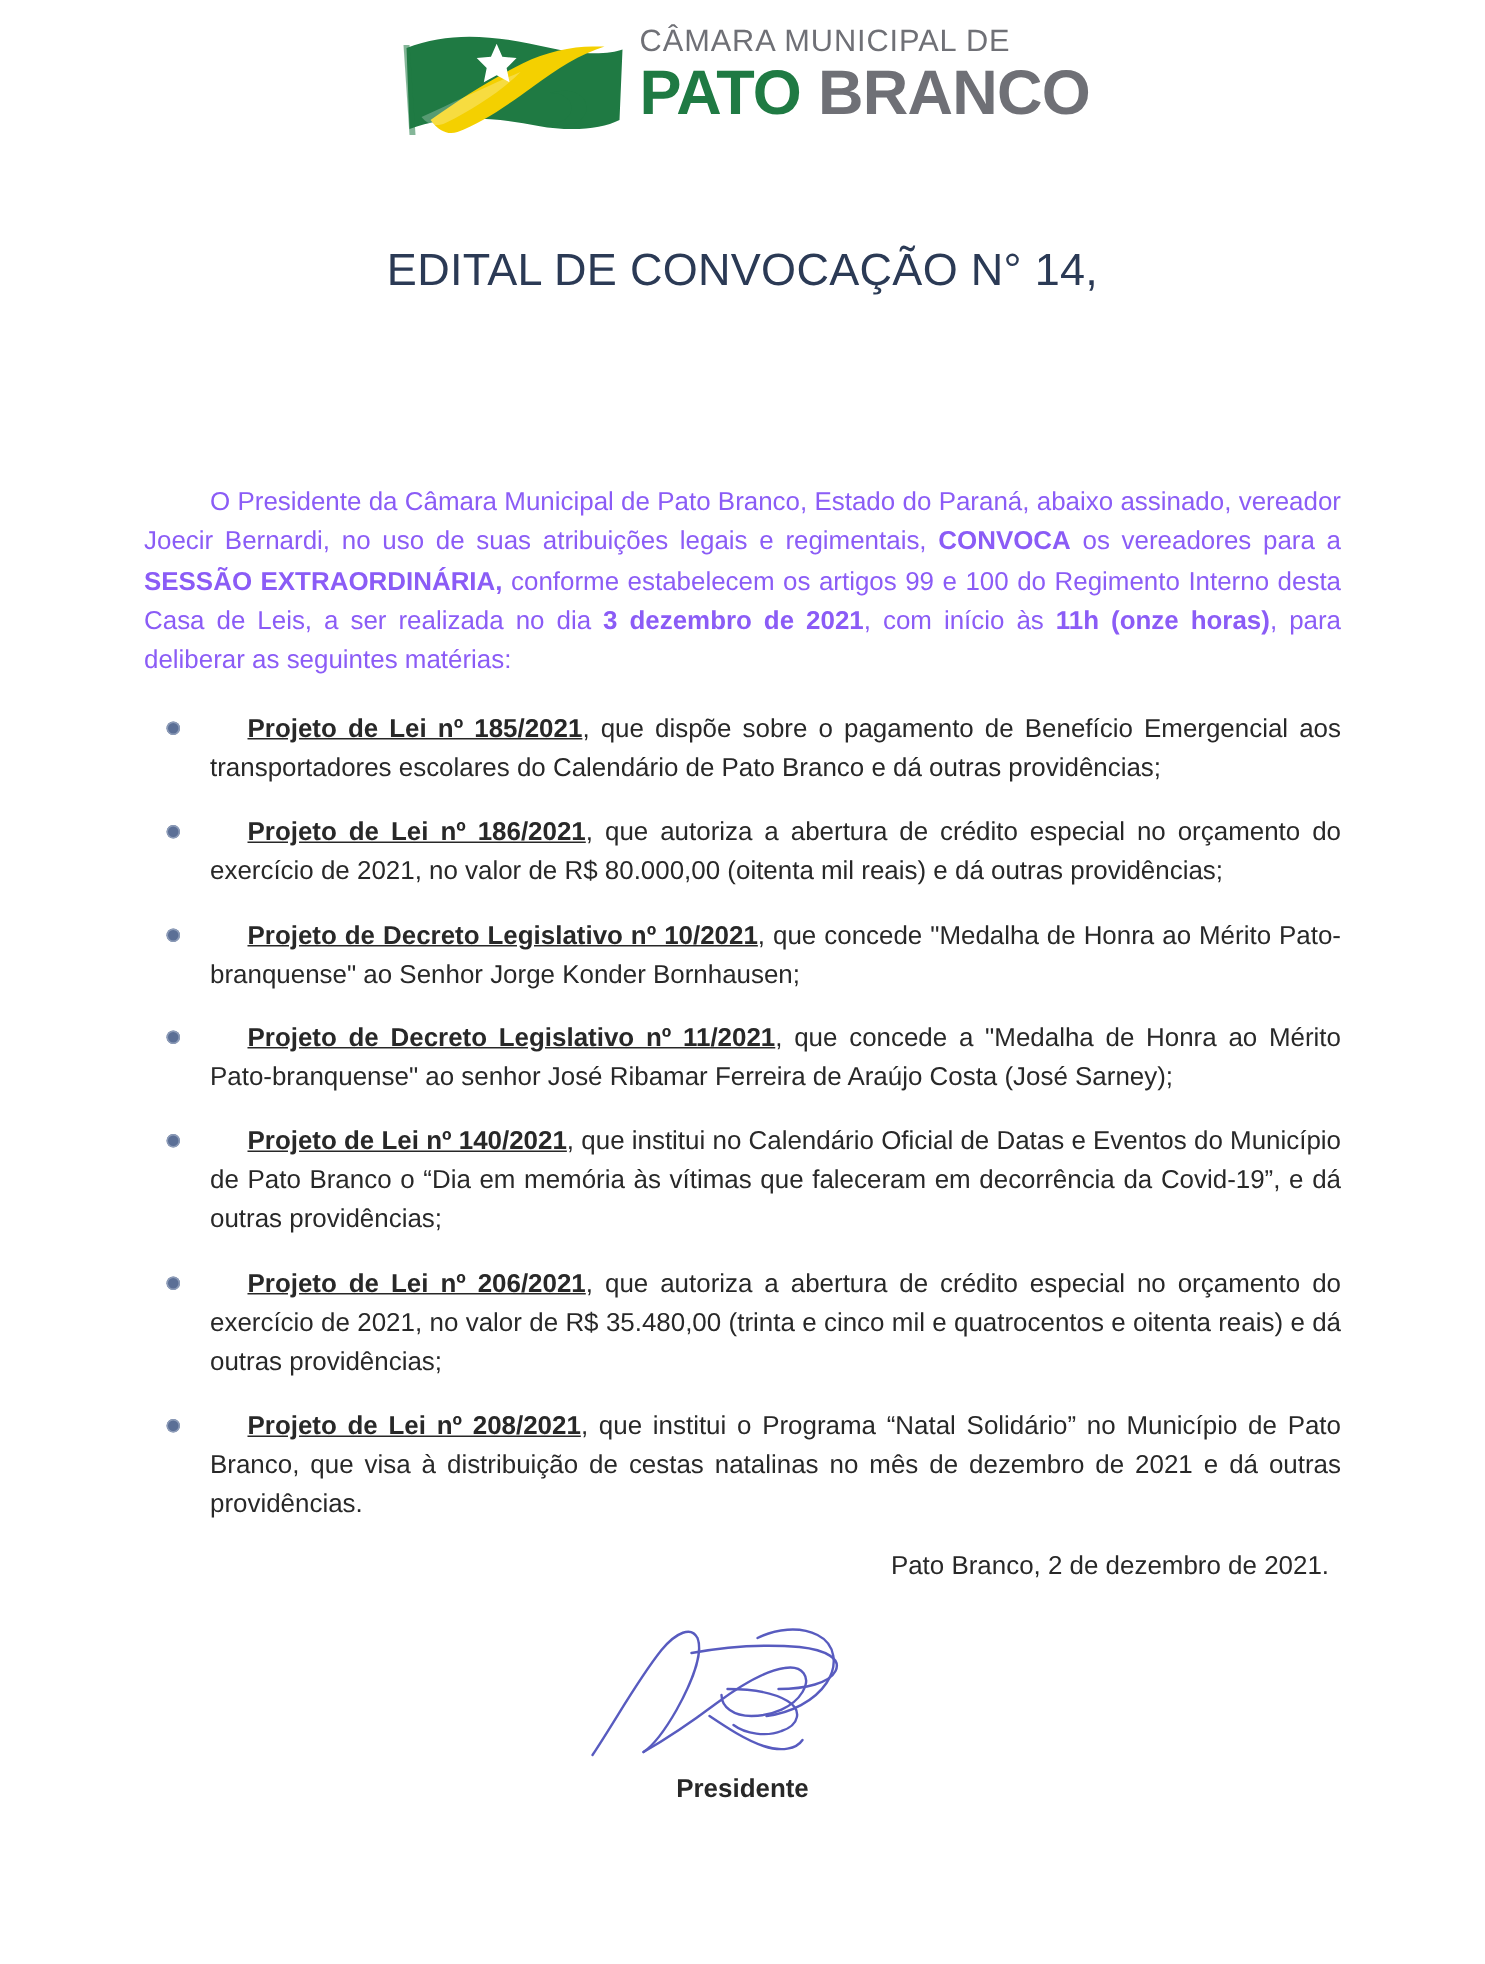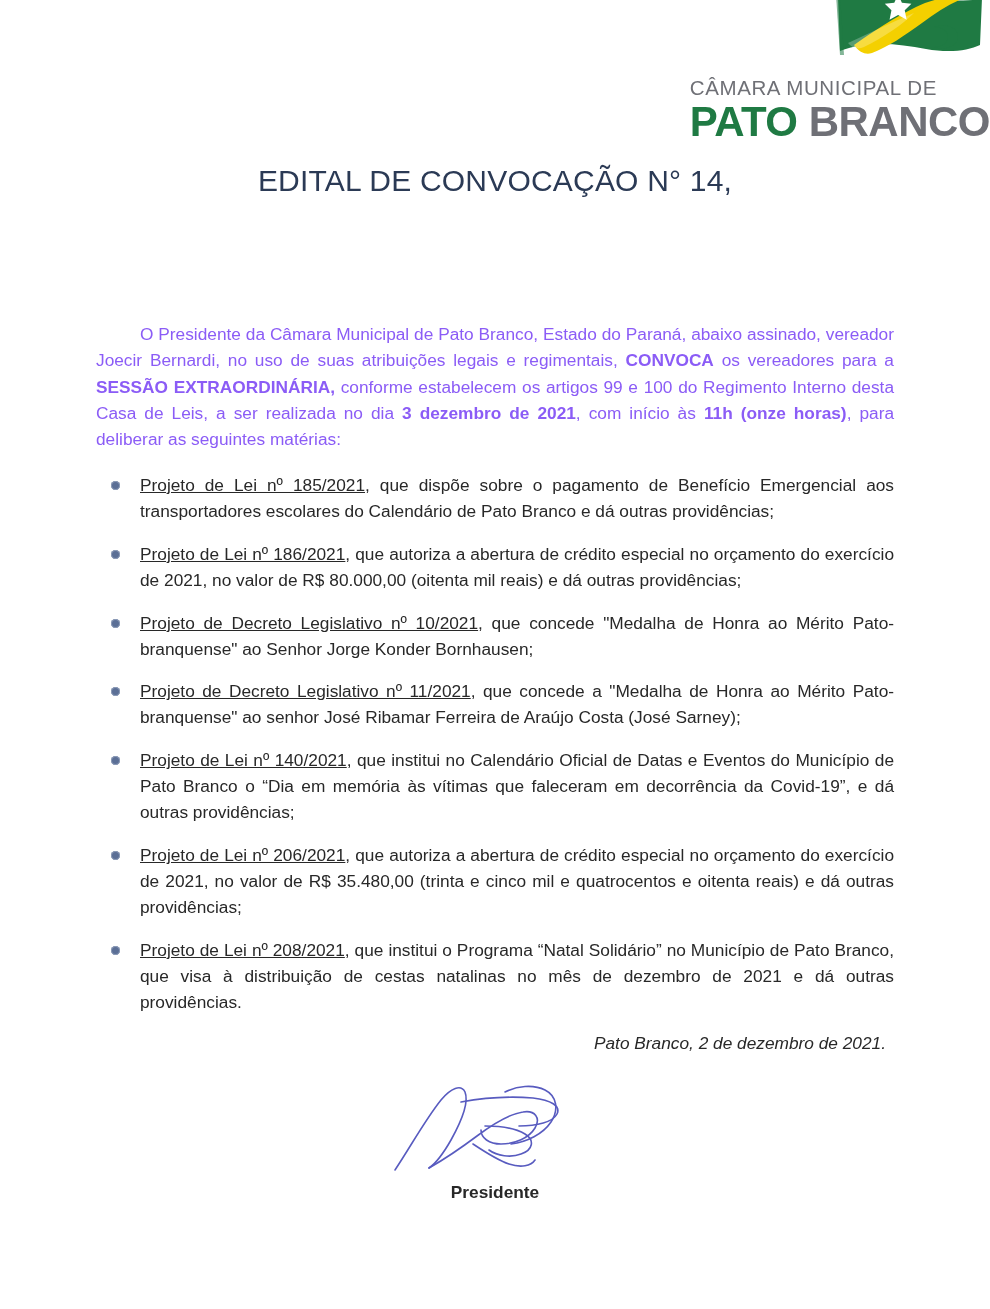--- a/index.html
+++ b/index.html
@@ -18,27 +18,26 @@
   .page {
     width: 990px;
     height: 1309px;
     position: relative;
     box-sizing: border-box;
   }
 
   
   .header {
     display: flex;
-    align-items: flex-end;
+    align-items: flex-start;
     justify-content: center;
     gap: 3px;
     padding-top: 18px;
     height: 110px;
     box-sizing: border-box;
-    flex-direction: column;
   }
   .flag-wrap {
     width: 160px;
     height: 92px;
     position: relative;
     flex: none;
   }
   .logo-text {
     display: flex;
     flex-direction: column;
@@ -114,31 +113,31 @@
     position: absolute;
     left: 15px;
     top: 8px;
     width: 9px;
     height: 9px;
     border-radius: 50%;
     background: #5b6f96;
     box-shadow: 0 0 0 1px #8d9cb8 inset;
   }
   ul.items li .lead {
-    font-weight: normal;
+    font-weight: bold;
     text-decoration: underline;
+    margin-left: 25px;
   }
 
   .place-date {
     margin: 6px 0 0 0;
     text-align: right;
     font-size: 17.3px;
     color: #282828;
     padding-right: 8px;
-    font-style: italic;
   }
 
   
   .signature-block {
     margin-top: 26px;
     position: relative;
     height: 130px;
     text-align: center;
   }
   .sig-svg {

